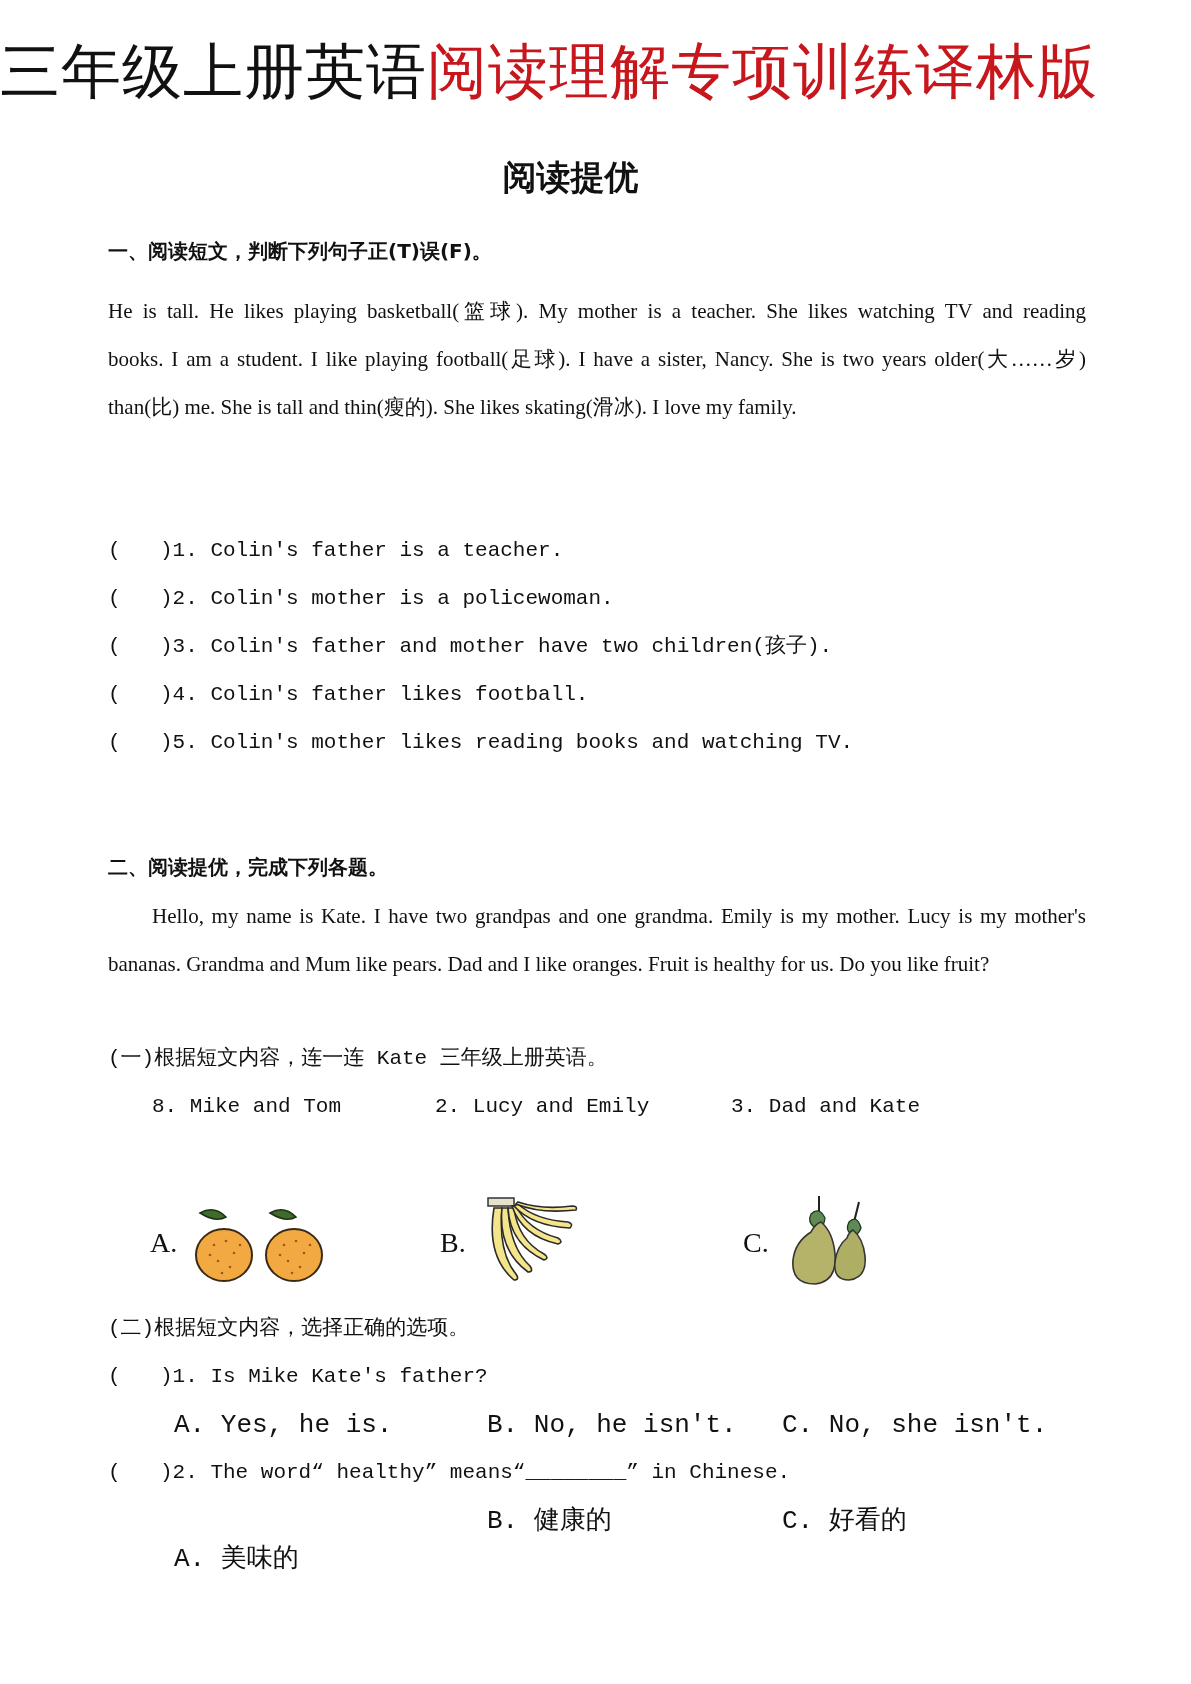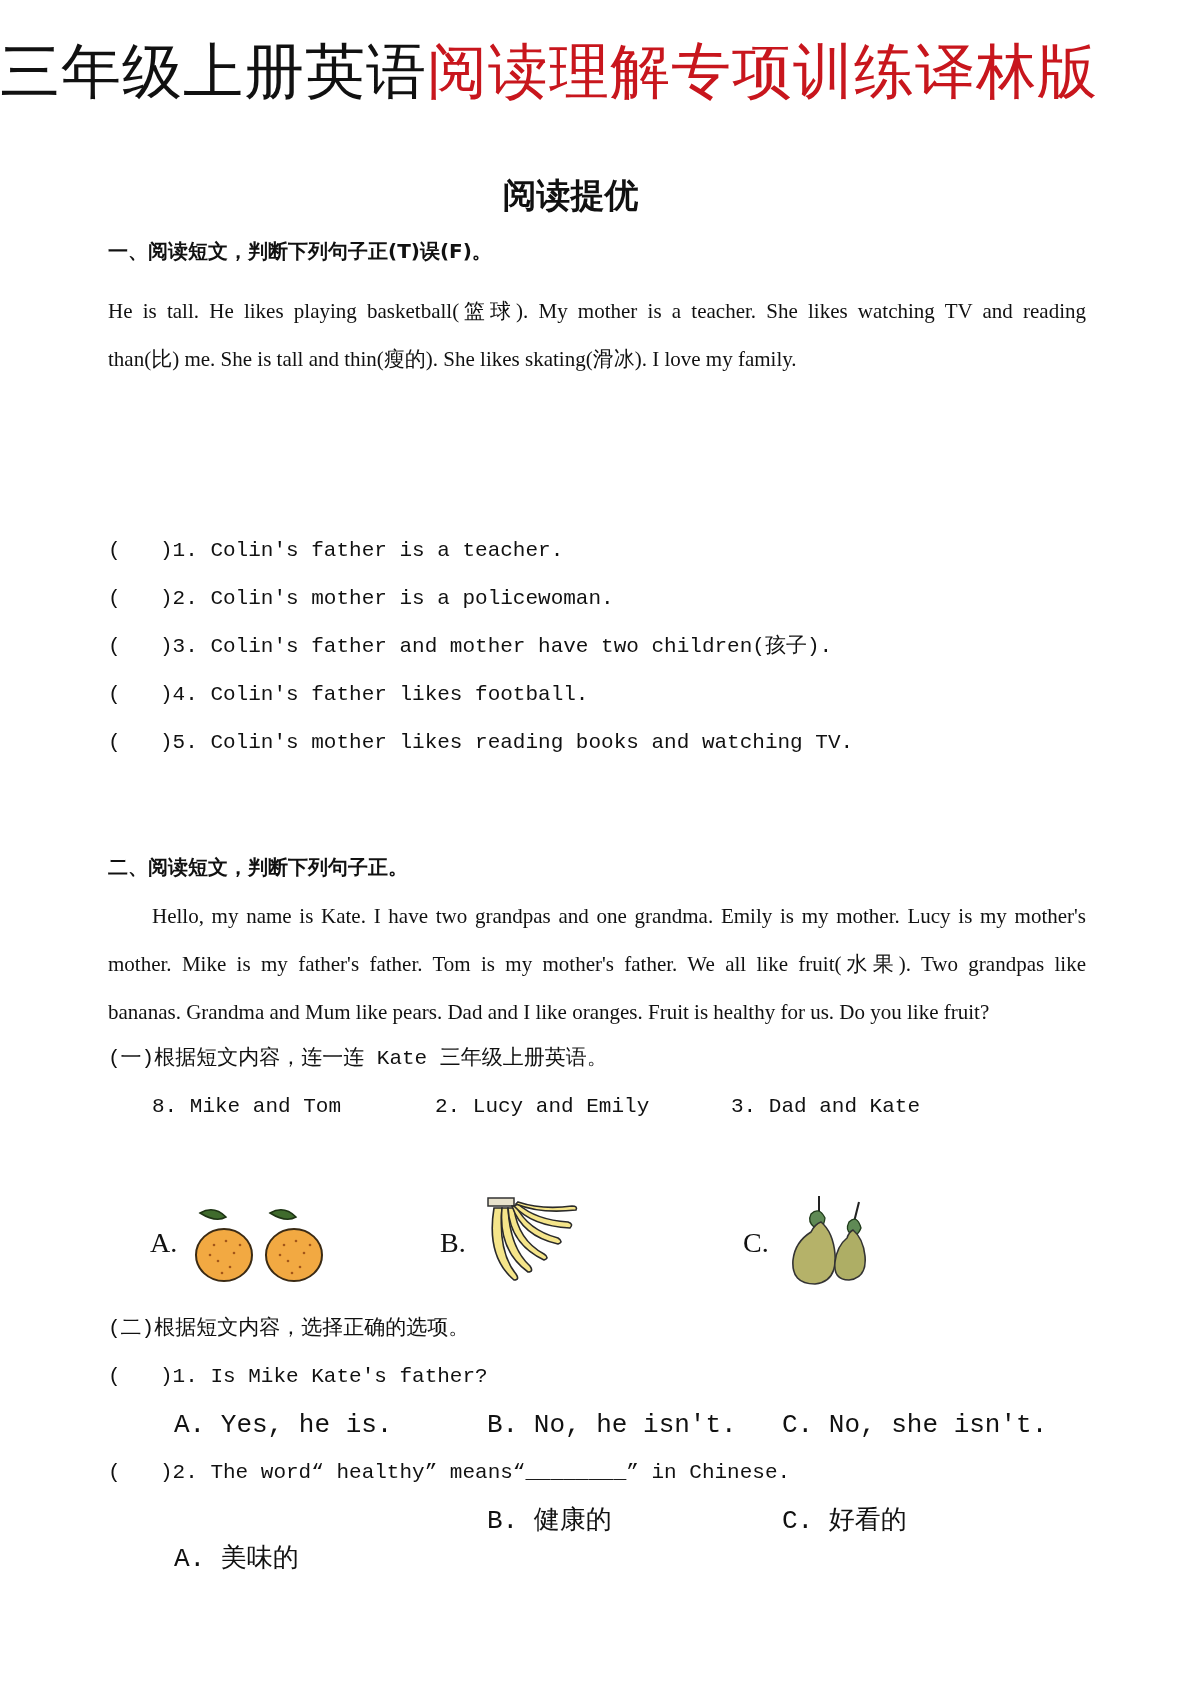--- a/index.html
+++ b/index.html
@@ -1,21 +1,21 @@
 <!DOCTYPE html>
 <html><head>
 <meta charset="utf-8">
 <style>
   html, body { margin:0; padding:0; background:#ffffff; }
   body { width:1191px; height:1684px; position:relative; overflow:hidden; color:#111; }
   .abs { position:absolute; white-space:nowrap; }
   .banner { left:0; width:954px; top:36px; text-align:center; font-family:"DejaVu Sans", sans-serif; font-size:60px; letter-spacing:1px; line-height:70px; }
   .banner .blk { color:#111; }
   .banner .red { color:#c8161d; }
-  .subtitle { left:0; width:1141px; top:155px; text-align:center; font-family:"DejaVu Sans", sans-serif; font-weight:bold; font-size:34px; line-height:44px;margin-top:18px; }
+  .subtitle { left:0; width:1141px; top:155px; text-align:center; font-family:"DejaVu Sans", sans-serif; font-weight:bold; font-size:34px; line-height:44px; }
   .sec-h { font-family:"DejaVu Sans", sans-serif; font-weight:bold; font-size:20px; line-height:28px; left:108px; }
   .serif { font-family:Liberation Mono, monospace; font-size:21px; line-height:28px; }
   .para { left:108px; width:978px; font-family:"Liberation Serif", "DejaVu Serif", serif; font-size:21px; line-height:48px; text-align:justify; text-align-last:left; white-space:normal; }
   .para .ind { display:inline-block; width:44px; }
   .pline { display:block; text-align:justify; text-align-last:justify; }
   .pline.last { text-align-last:left; }
   .q { left:108px; }
   .q .paren { display:inline-block; width:52px; }
   .opt { font-family:Liberation Mono, monospace; font-size:26px; line-height:28px; }
   .ul { }
@@ -28,44 +28,44 @@
 <div class="abs banner">
   <span class="blk">三年级上册英语</span><span class="red">阅读理解专项训练译林版</span>
 </div>
 
 <div class="abs subtitle">阅读提优</div>
 
 <div class="abs sec-h" style="top:237px;">一、阅读短文，判断下列句子正(T)误(F)。</div>
 
 <div class="abs para" style="top:287px;">
   <span class="pline">He is tall. He likes playing basketball(篮球). My mother is a teacher. She likes watching TV and reading</span>
+  <span class="pline">books. I am a student. I like playing football(足球). I have a sister, Nancy. She is two years older(大……岁)</span>
   <span class="pline last">than(比) me. She is tall and thin(瘦的). She likes skating(滑冰). I love my family.</span>
 </div>
 
 <div class="abs q serif" style="top:537px;">
   <span class="paren">(</span><span>)1. Colin's father is a teacher.</span>
 </div>
 <div class="abs q serif" style="top:585px;">
   <span class="paren">(</span><span>)2. Colin's mother is a policewoman.</span>
 </div>
 <div class="abs q serif" style="top:633px;">
   <span class="paren">(</span><span>)3. Colin's father and mother have two children(孩子).</span>
 </div>
 <div class="abs q serif" style="top:681px;">
   <span class="paren">(</span><span>)4. Colin's father likes football.</span>
 </div>
 <div class="abs q serif" style="top:729px;">
   <span class="paren">(</span><span>)5. Colin's mother likes reading books and watching TV.</span>
 </div>
 
-<div class="abs sec-h" style="top:853px;">二、阅读短文，判断下列句子正。</div>
+<div class="abs sec-h" style="top:853px;">二、阅读提优，完成下列各题。</div>
 
 <div class="abs para" style="top:892px;">
   <span class="pline"><span class="ind"></span><span>Hello, my name is Kate. I have two grandpas and one grandma. Emily is my mother. Lucy is my mother's</span></span>
-  <span class="pline">mother. Mike is my father's father. Tom is my mother's father. We all like fruit(水果). Two grandpas like</span>
   <span class="pline last"><span>bananas. Grandma and Mum like pears. Dad and I like oranges. Fruit is </span><span class="ul">healthy</span><span> for us. Do you like fruit?</span></span>
 </div>
 
 <div class="abs serif" style="left:108px; top:1045px;">(一)根据短文内容，连一连  Kate 三年级上册英语。</div>
 
 <div class="abs serif" style="left:152px; top:1093px;">8. Mike and Tom</div>
 <div class="abs serif" style="left:435px; top:1093px;">2. Lucy and Emily</div>
 <div class="abs serif" style="left:731px; top:1093px;">3. Dad and Kate</div>
 
 <div class="abs fruit-label" style="left:150px; top:1226px;">A.</div>

